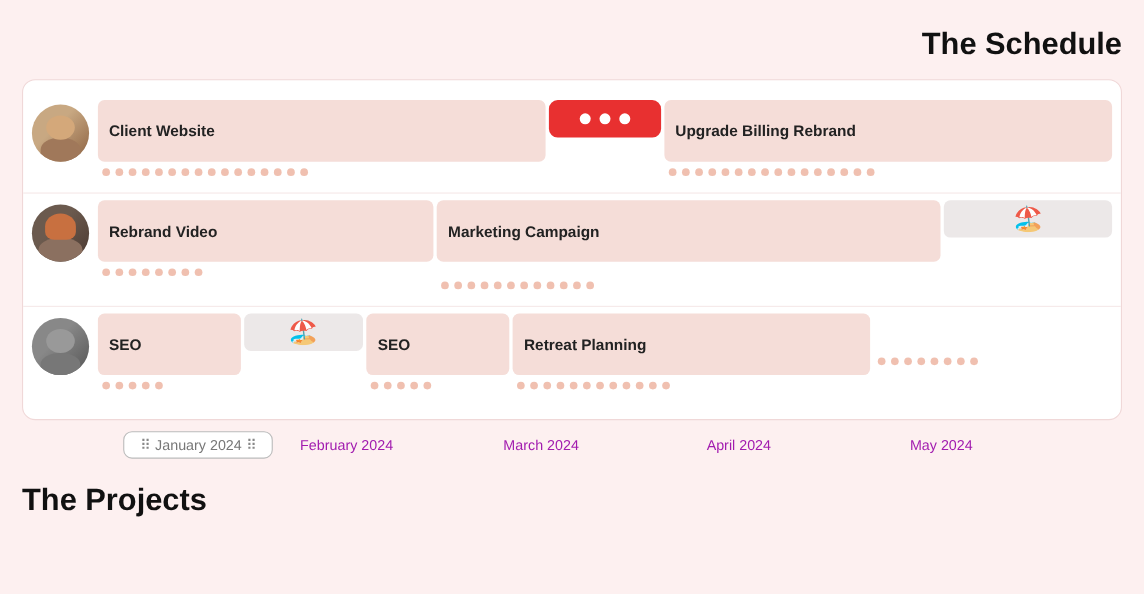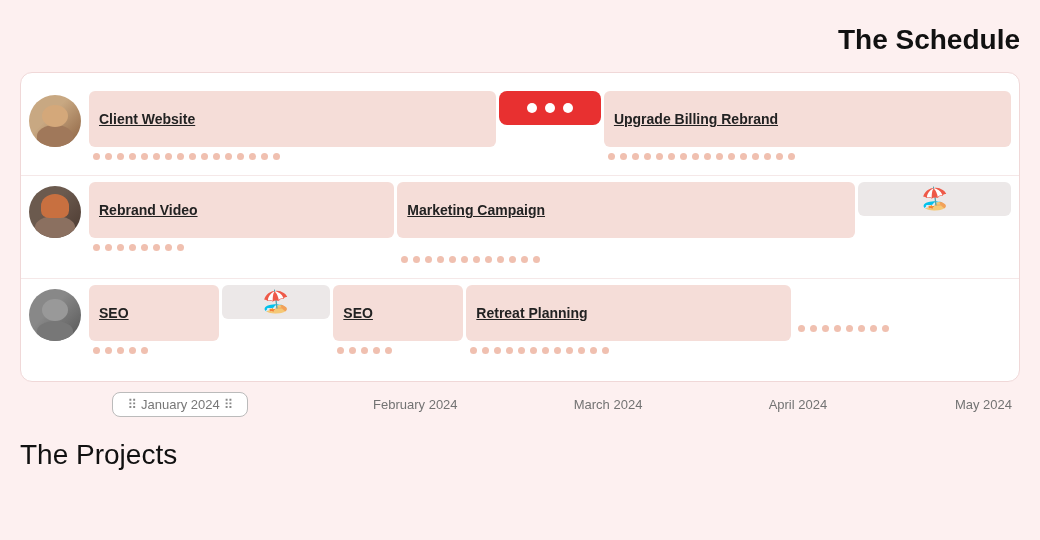--- a/index.html
+++ b/index.html
@@ -126,21 +126,20 @@
       padding: 20px 10px;
       font-size: 14px;
       font-weight: 700;
       color: #222;
       white-space: nowrap;
       overflow: hidden;
       text-overflow: ellipsis;
       min-height: 34px;
       display: flex;
       align-items: center;
-      text-decoration: underline;
     }
 
     .dot-row {
       display: flex;
       flex-wrap: wrap;
       gap: 5px;
       padding: 2px 4px;
       min-height: 18px;
     }
 
@@ -166,29 +165,29 @@
     .timeline-bar {
       display: flex;
       align-items: center;
       padding: 10px 8px 4px 68px;
       gap: 0;
       position: relative;
     }
 
     .month-label {
       flex: 1;
-      text-align: right;
+      text-align: left;
       font-size: 13px;
-      color: #737373;
+      color: #a21caf;
       font-weight: 500;
     }
 
     .section-title {
       font-size: 28px;
-      font-weight: 400;
+      font-weight: 700;
       color: #111;
       margin-top: 18px;
     }
 
     
     .cell-group {
       display: flex;
       flex-direction: column;
       gap: 4px;
     }

